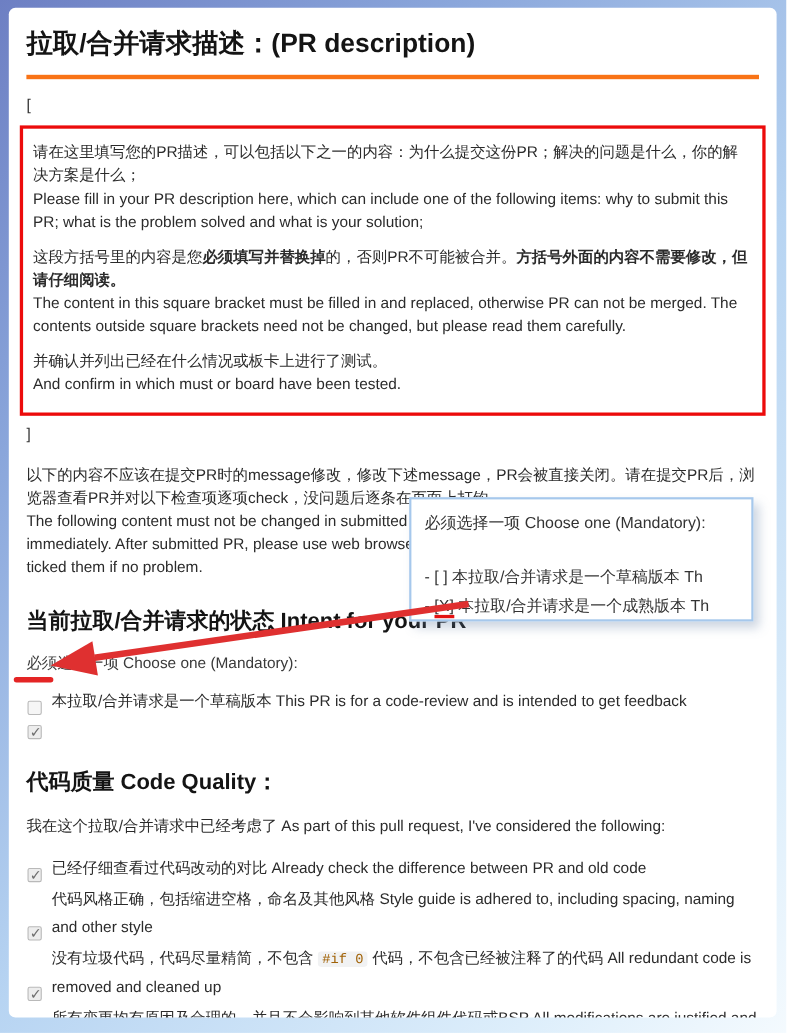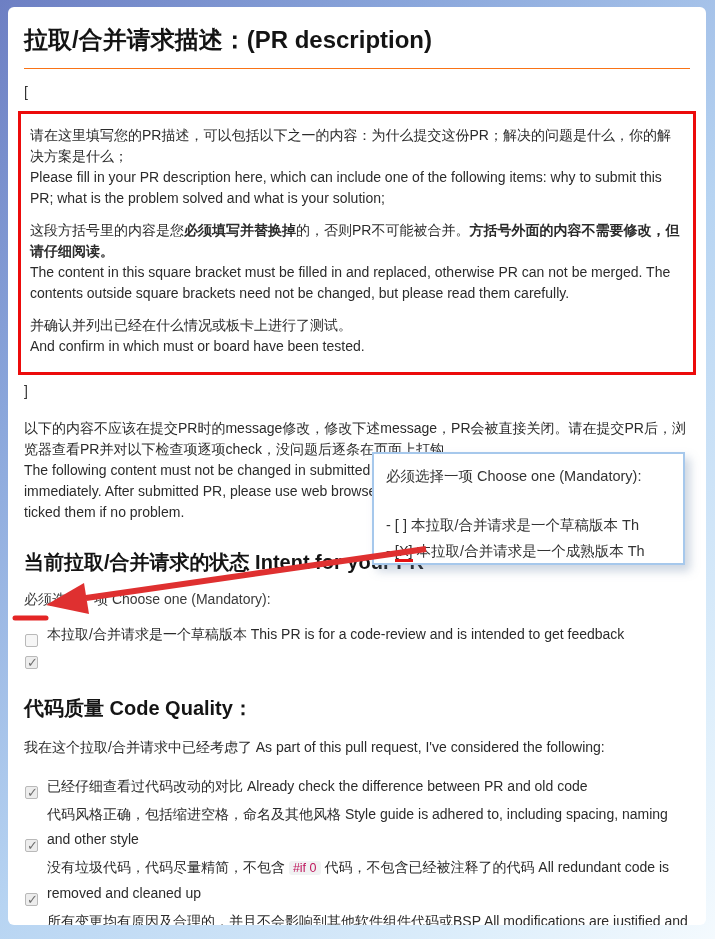--- a/index.html
+++ b/index.html
@@ -9,37 +9,37 @@
     padding:7px 9px 14px 8px; overflow:hidden;
     background:linear-gradient(135deg,#6d7fc3 0%,#8aa6db 25%,#b7d4f2 55%,#ddeefb 85%,#f4fafe 100%);
   }
   .page {
     position:relative; width:100%; height:100%; box-sizing:border-box;
     background:#fff; border-radius:6px; overflow:hidden;
     padding:12px 10px 8px 10px; color:#2b2b2b; font-size:14px; line-height:21px;
   }
   .content { padding:0 4px; }
   h1.title { font-size:24px; line-height:30px; font-weight:700; color:#141414;
-    margin:6px 2px 0 2px; padding-bottom:13px; border-bottom:1px solid #f97316; }
+    margin:6px 2px 0 2px; padding-bottom:13px; border-bottom:4px solid #f97316; }
   p.bracket { margin:13px 2px 8px 2px; color:#333; }
   p.bracket-close { margin:6px 2px 14px 2px; }
   .red-box { border:3px solid #ec0b0b; margin:0 -4px; padding:0 9px 4px 9px; }
   .red-box p { margin:11px 0; }
   .para { margin:16px 2px; }
   h2.sect { font-size:20px; line-height:26px; font-weight:700; color:#141414; margin:26px 2px 14px 2px; }
   .mandatory { margin:14px 2px 12px 2px; color:#3a3a3a; }
   .check-row { display:flex; align-items:flex-end; margin:3px 2px; line-height:25px; }
   .cb { flex:none; width:13px; height:13px; box-sizing:border-box; margin:6px 9px 0 1px;
     border:1px solid #b9b9b9; border-radius:2px; background:#f6f6f6; position:relative; }
   .cb.checked { background:#ededed; }
   .cb.checked::after { content:"\2713"; position:absolute; left:1px; top:-7px;
     font-size:13px; font-weight:700; color:#6f6f6f; }
   .quality-list { margin-top:10px; }
-  code.inline { font-family:Liberation Sans, sans-serif;
-    background:#f1f2f3; border-radius:3px; padding:0 4px; font-size:12.5px; color:#be185d; }
+  code.inline { font-family:Liberation Mono, monospace;
+    background:#f1f2f3; border-radius:3px; padding:0 4px; font-size:12.5px; color:#a16207; }
   
   .popup { position:absolute; left:372px; top:452px; width:313px; height:113px;
     box-sizing:border-box; background:#fff; border:2px solid #a6c8ec;
     box-shadow:5px 6px 9px rgba(110,135,170,.35);
     padding:9px 12px; font-size:14.5px; line-height:26px; color:#333;
     white-space:nowrap; overflow:hidden; z-index:5; }
   .popup .spacer { height:23px; }
   .x-underline { border-bottom:3px solid #e31212; }
   svg.overlay { position:absolute; left:0; top:0; z-index:8; pointer-events:none; }
   b, strong { font-weight:700; }

